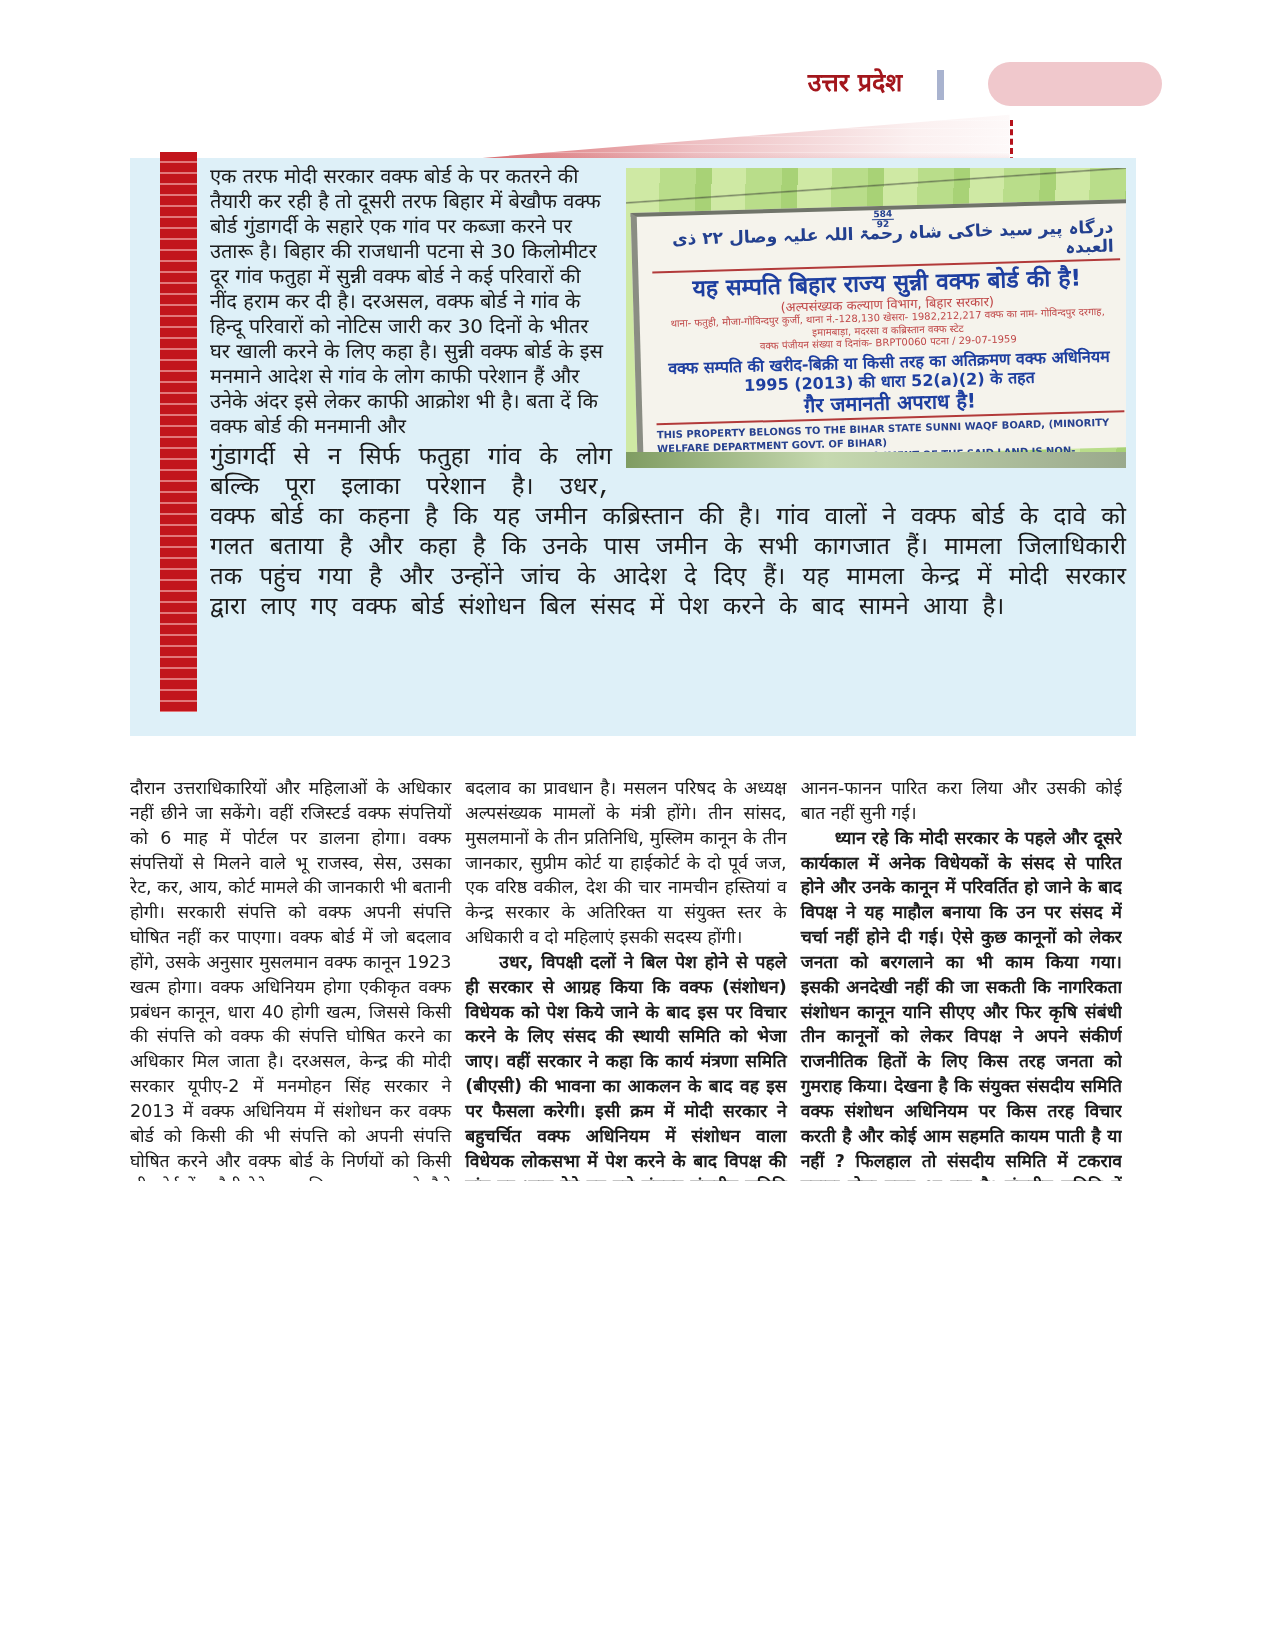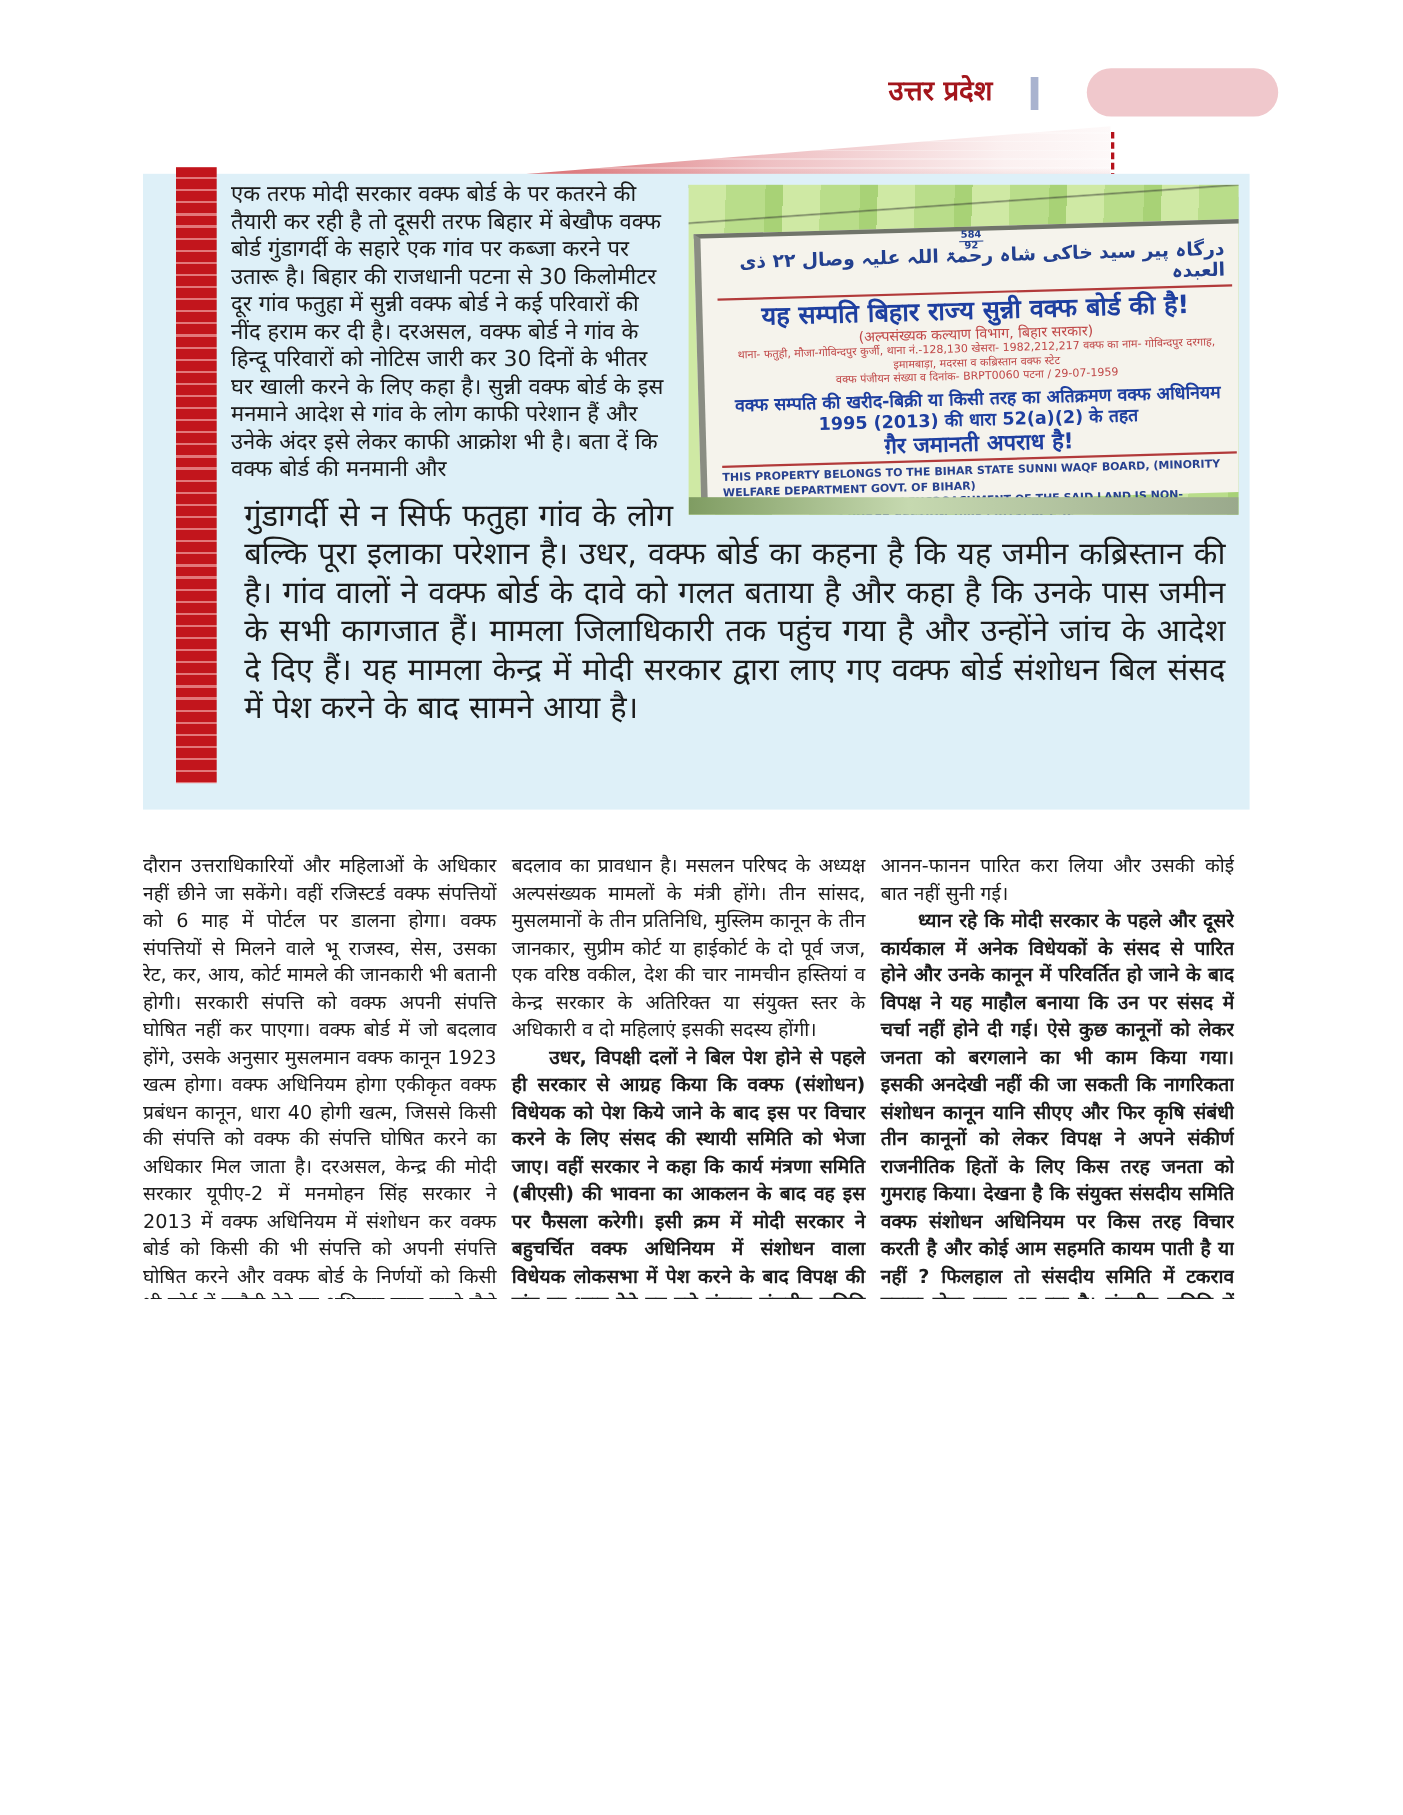--- a/index.html
+++ b/index.html
@@ -23,21 +23,21 @@
   .wedge-dash{position:absolute;left:1010px;top:120px;height:62px;width:0;
               border-left:3px dashed #b5121b;z-index:1;}
 
   
   .article-box{position:absolute;left:130px;top:158px;width:1006px;height:578px;background:#def0f8;
                z-index:2;padding:6px 10px 0 80px;box-sizing:border-box;overflow:hidden;}
   .red-bar{position:absolute;left:160px;top:152px;width:37px;height:560px;z-index:3;
            background:repeating-linear-gradient(to bottom, #c2151c 0 9px, #e2777a 9px 11px);}
   .article-title{font-size:40px;line-height:1.2;font-weight:bold;color:#0d0d0d;margin:4px 0 8px 0;}
   .article-intro{font-size:20px;line-height:1.25;margin:0 0 4px 0;text-align:left;}
-  .box-paragraph{font-size:28px;line-height:1.25;margin:12px;text-align:justify;}
+  .box-paragraph{font-size:24px;line-height:1.25;margin:0;text-align:justify;font-family:Liberation Mono, monospace;}
 
   
   .photo{float:right;width:500px;height:300px;margin:4px 0 8px 14px;position:relative;
          overflow:hidden;
          background-image:
            linear-gradient(176deg, transparent 10%, rgba(40,40,40,.5) 10.4%, transparent 10.9%),
            repeating-linear-gradient(92deg, #cfe9a4 0 34px, #b9dd8a 34px 70px, #a8d276 70px 86px);}
   .wall{position:absolute;left:8px;right:-6px;top:38px;bottom:14px;background:#f5f3ec;
         transform:rotate(-1.6deg);border-top:4px solid #70746a;border-left:6px solid #8a8d83;
         padding:4px 10px 2px 14px;box-sizing:border-box;}

